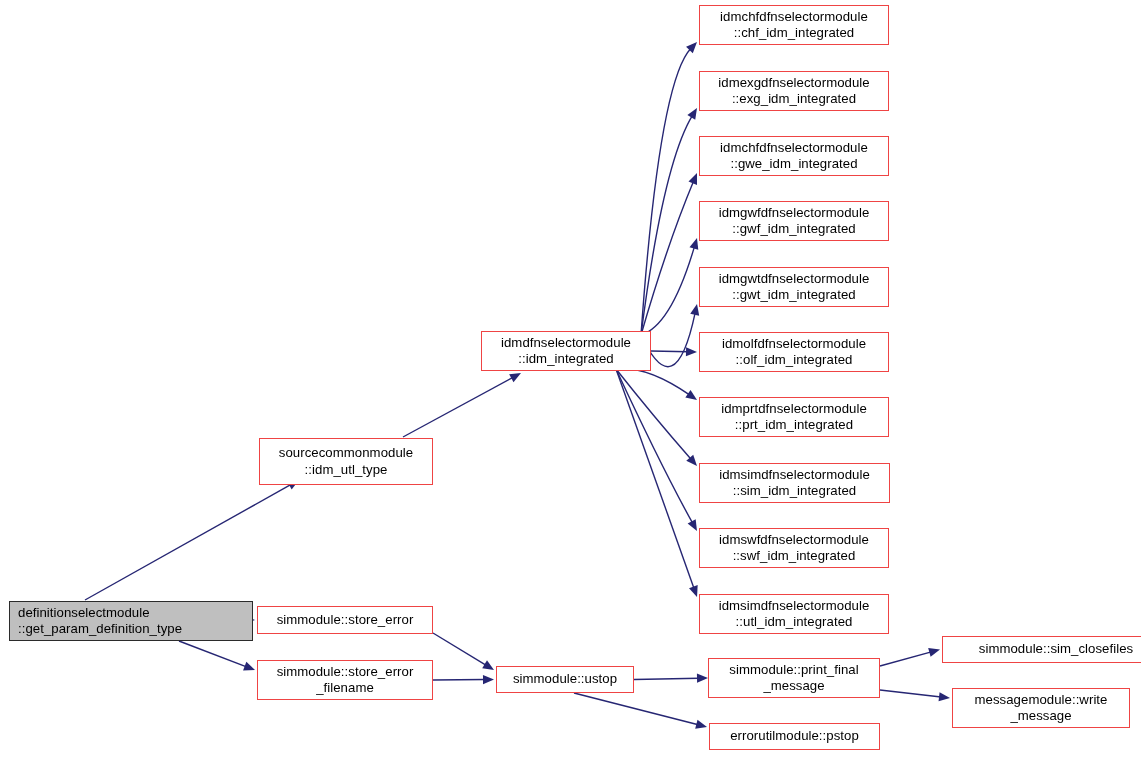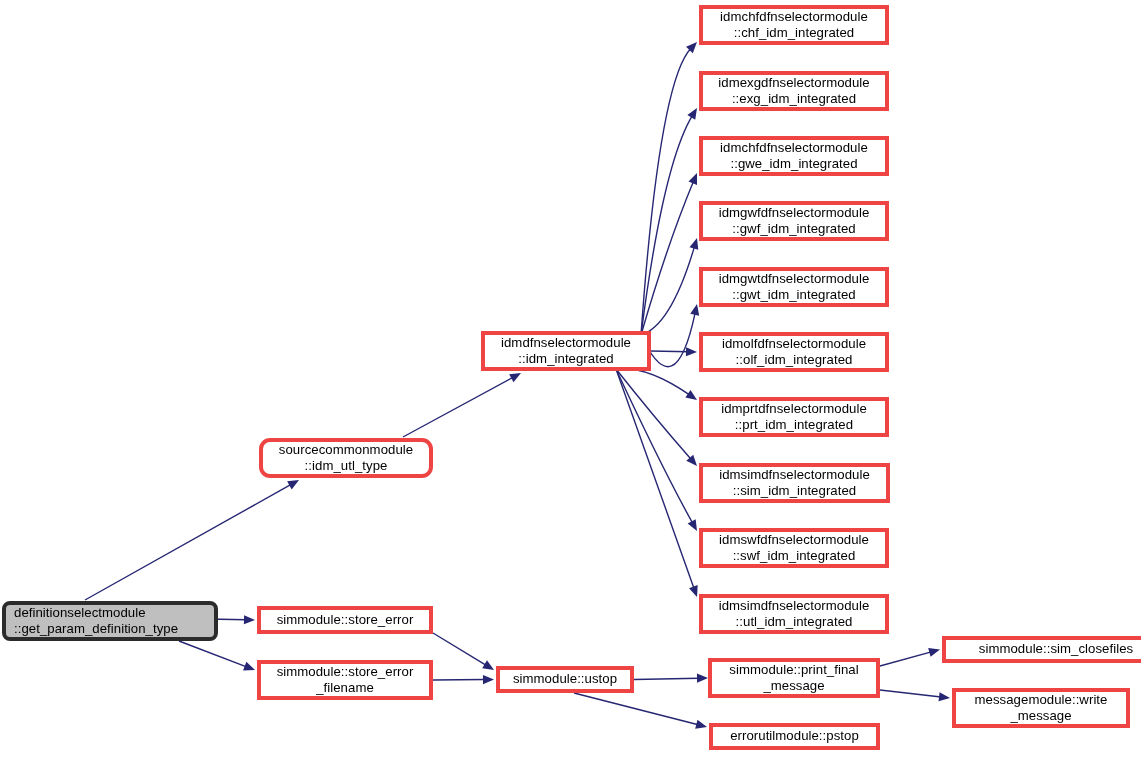--- a/index.html
+++ b/index.html
@@ -18,21 +18,21 @@
   svg#edge-layer {
     position: absolute;
     left: 0;
     top: 0;
     width: 1141px;
     height: 757px;
   }
   .node {
     position: absolute;
     box-sizing: border-box;
-    border: 4px solid #ef4444;
+    border: 1px solid #ef4444;
     background: #ffffff;
     color: #000000;
     display: flex;
     align-items: center;
     justify-content: center;
     text-align: center;
     font-size: 13.2px;
     line-height: 1.25;
     letter-spacing: 0.05px;
     z-index: 2;
@@ -92,25 +92,25 @@
       <path d="M634,679.5 L699.0018484077646,678.1823949647074" stroke="#262673" stroke-width="1.4" fill="none"></path>
       <polygon points="708,678 697.0954832581183,682.8219824373406 696.9090350719728,673.6238719208333" fill="#262673"></polygon>
       <path d="M574,693 L698.280409701437,724.7709318033749" stroke="#262673" stroke-width="1.4" fill="none"></path>
       <polygon points="707,727 695.2034214457035,728.7322628011682 697.4820244911425,719.8189038293037" fill="#262673"></polygon>
       <path d="M880,666 L931.3221514647659,651.8864083471893" stroke="#262673" stroke-width="1.4" fill="none"></path>
       <polygon points="940,649.5 930.6134605010551,656.8520661201289 928.1740208572616,647.9813765063341" fill="#262673"></polygon>
       <path d="M880,690 L941.0582059460924,696.9780806795534" stroke="#262673" stroke-width="1.4" fill="none"></path>
       <polygon points="950,698 938.5488262814403,701.3212377914514 939.5934549201189,692.1807372030124" fill="#262673"></polygon>
     </svg>
   <div id="node-layer">
-      <div class="node highlight" id="node-root" style="left: 2px; top: 601px; width: 216px; height: 40px; border-radius: 8px;">
+      <div class="node highlight" id="node-root" style="left: 9px; top: 601px; width: 244px; height: 40px;">
         <span class="node-label">definitionselectmodule
 ::get_param_definition_type</span>
       </div>
-      <div class="node" id="node-idm_utl_type" style="left: 259px; top: 438px; width: 174px; height: 40px; border-radius: 11px;">
+      <div class="node" id="node-idm_utl_type" style="left: 259px; top: 438px; width: 174px; height: 47px;">
         <span class="node-label">sourcecommonmodule
 ::idm_utl_type</span>
       </div>
       <div class="node" id="node-idm_integrated" style="left: 481px; top: 331px; width: 170px; height: 40px;">
         <span class="node-label">idmdfnselectormodule
 ::idm_integrated</span>
       </div>
       <div class="node" id="node-chf" style="left: 699px; top: 5px; width: 190px; height: 40px;">
         <span class="node-label">idmchfdfnselectormodule
 ::chf_idm_integrated</span>

